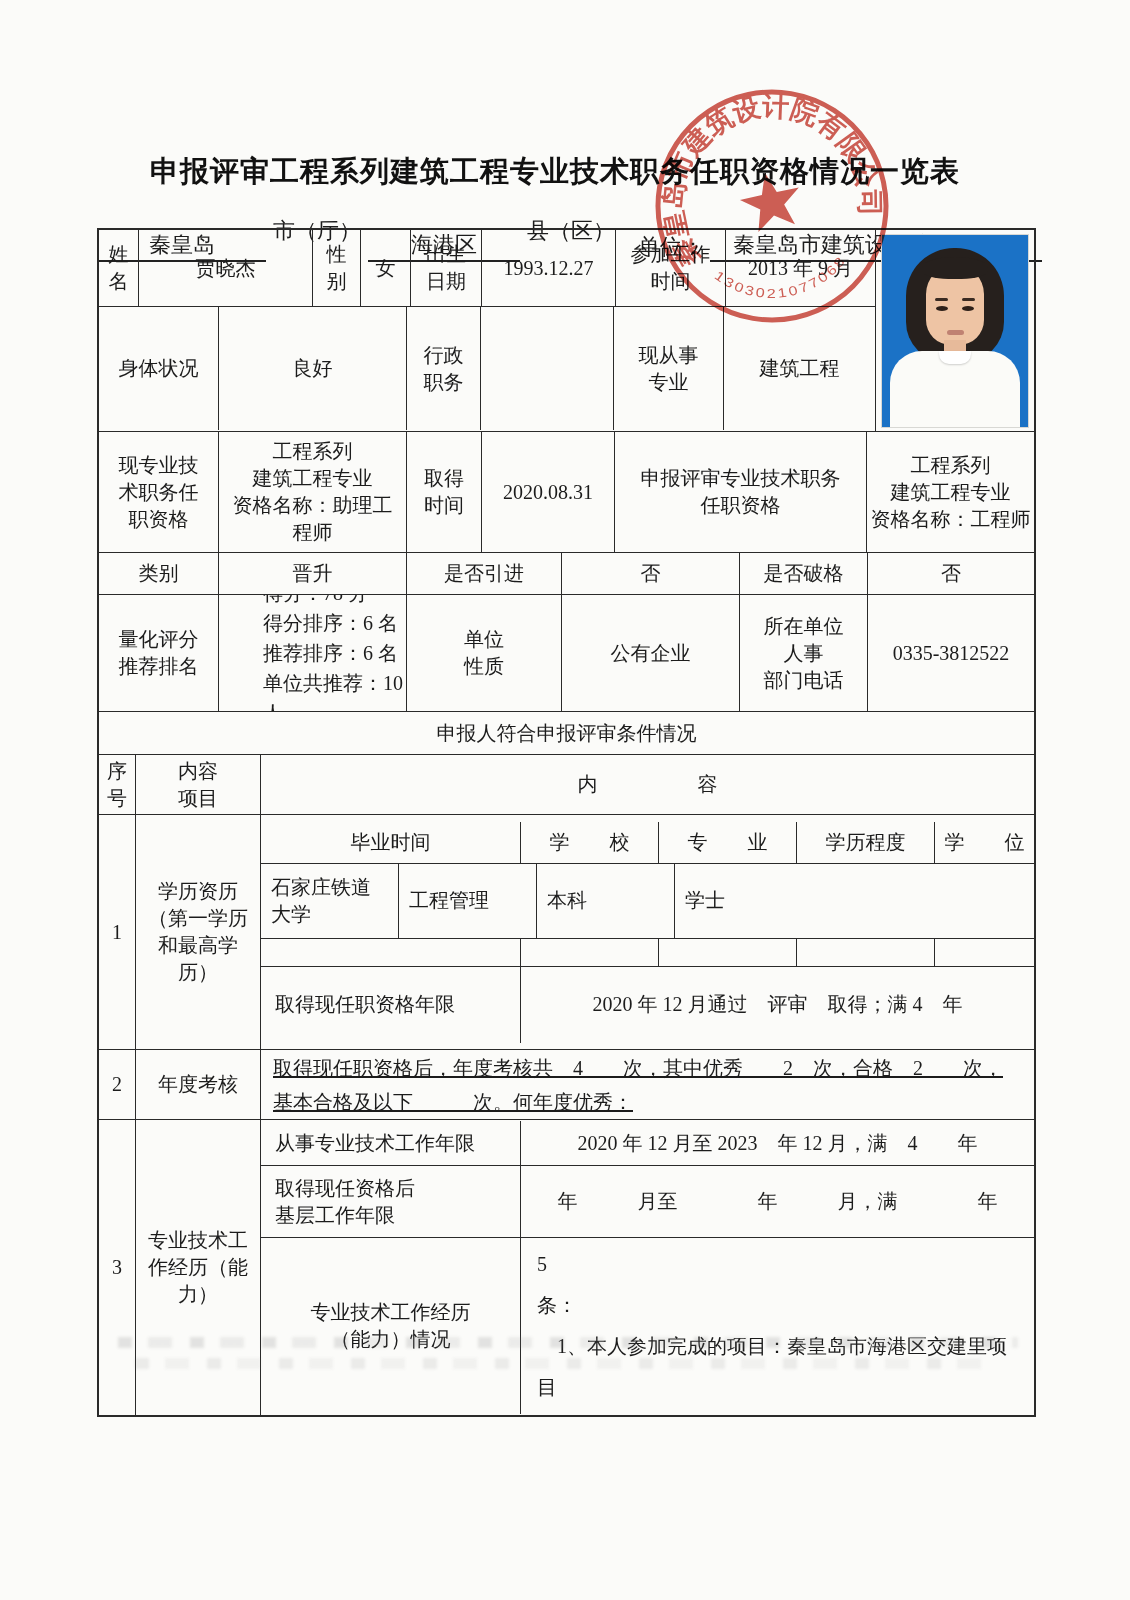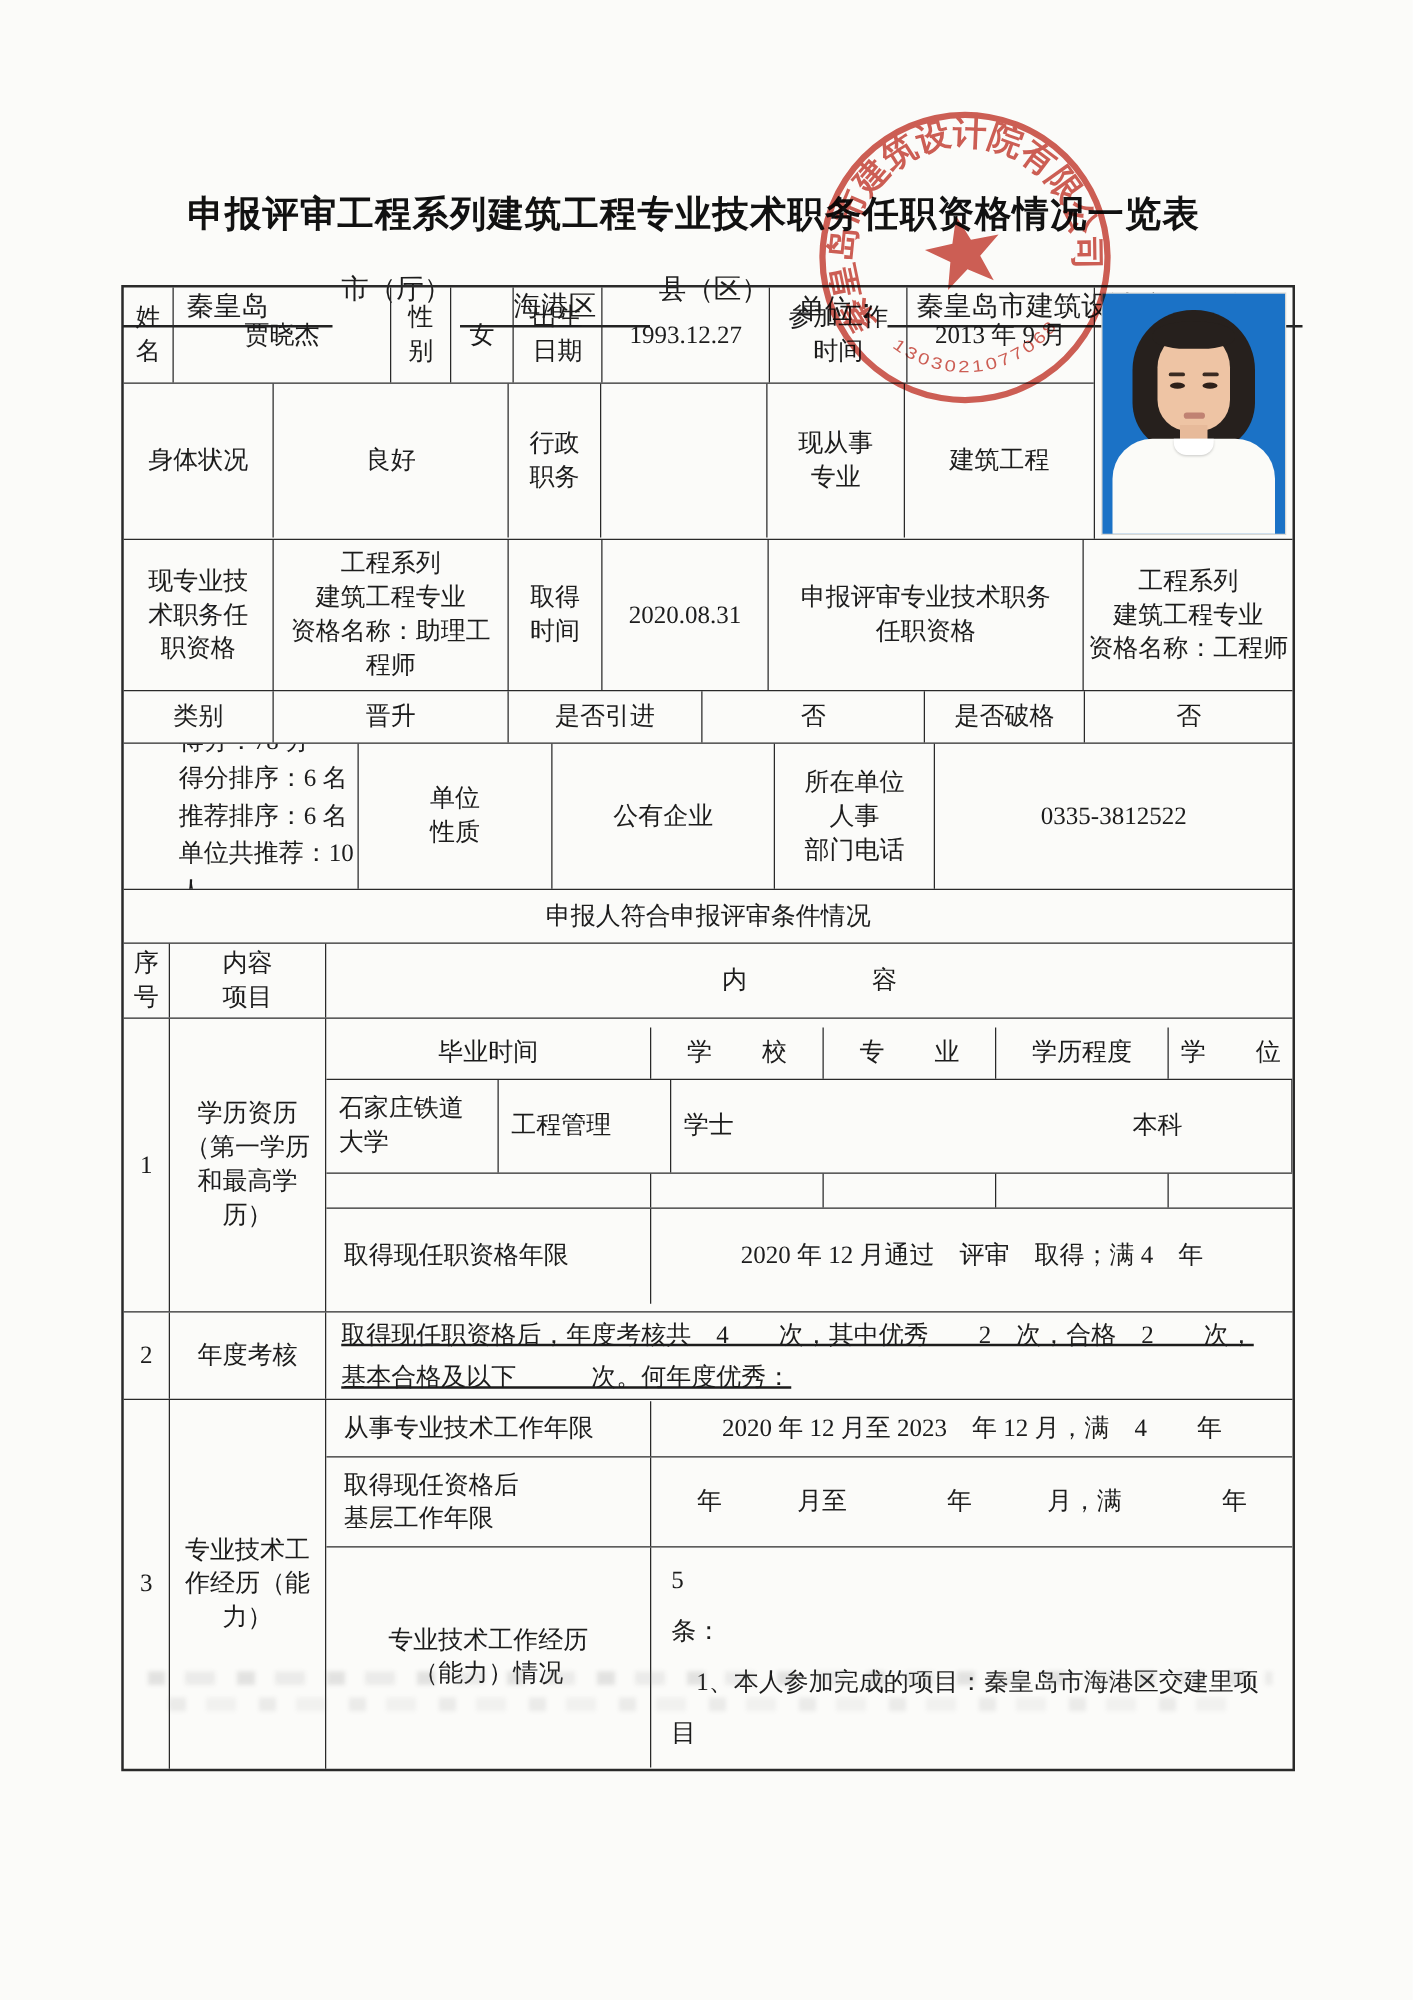--- a/index.html
+++ b/index.html
@@ -146,20 +146,22 @@
     <div class="r" style="height:42px">
       <div class="c" style="width:120px">类别</div>
       <div class="c" style="width:188px">晋升</div>
       <div class="c" style="width:155px">是否引进</div>
       <div class="c" style="width:178px">否</div>
       <div class="c" style="width:128px">是否破格</div>
       <div class="c last">否</div>
     </div>
 
     <div class="r" style="height:117px">
+      <div class="c pre" style="width:120px">量化评分
+推荐排名</div>
       <div class="c" style="width:188px">
         <span class="pre tl score-block">得分：78 分
 得分排序：6 名
 推荐排序：6 名
 单位共推荐：10 人</span>
       </div>
       <div class="c pre" style="width:155px">单位
 性质</div>
       <div class="c" style="width:178px">公有企业</div>
       <div class="c pre" style="width:128px">所在单位
@@ -191,22 +193,22 @@
           <div class="c" style="width:260px">毕业时间</div>
           <div class="c" style="width:138px">学　　校</div>
           <div class="c" style="width:138px">专　　业</div>
           <div class="c" style="width:138px">学历程度</div>
           <div class="c last">学　　位</div>
         </div>
         <div class="sr" style="height:75px">
           <div class="c lft pre" style="width:138px;padding-left:10px">石家庄铁道
 大学</div>
           <div class="c lft" style="width:138px;padding-left:10px">工程管理</div>
+          <div class="c lft" style="width:138px;padding-left:10px">本科</div>
           <div class="c last lft" style="padding-left:10px">学士</div>
-          <div class="c lft" style="width:138px;padding-left:10px">本科</div>
         </div>
         <div class="sr" style="height:28px">
           <div class="c" style="width:260px"></div>
           <div class="c" style="width:138px"></div>
           <div class="c" style="width:138px"></div>
           <div class="c" style="width:138px"></div>
           <div class="c last"></div>
         </div>
         <div class="sr nb" style="height:76px">
           <div class="c lft" style="width:260px">取得现任职资格年限</div>

